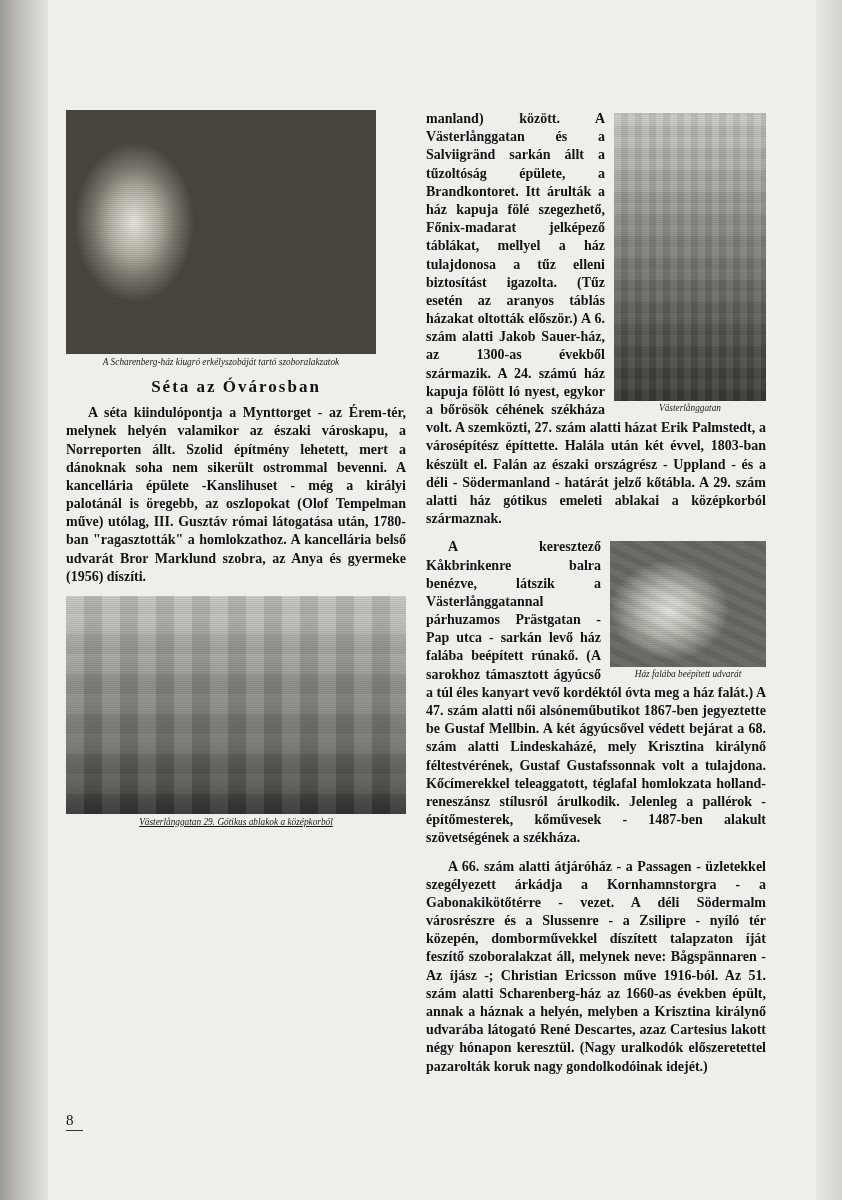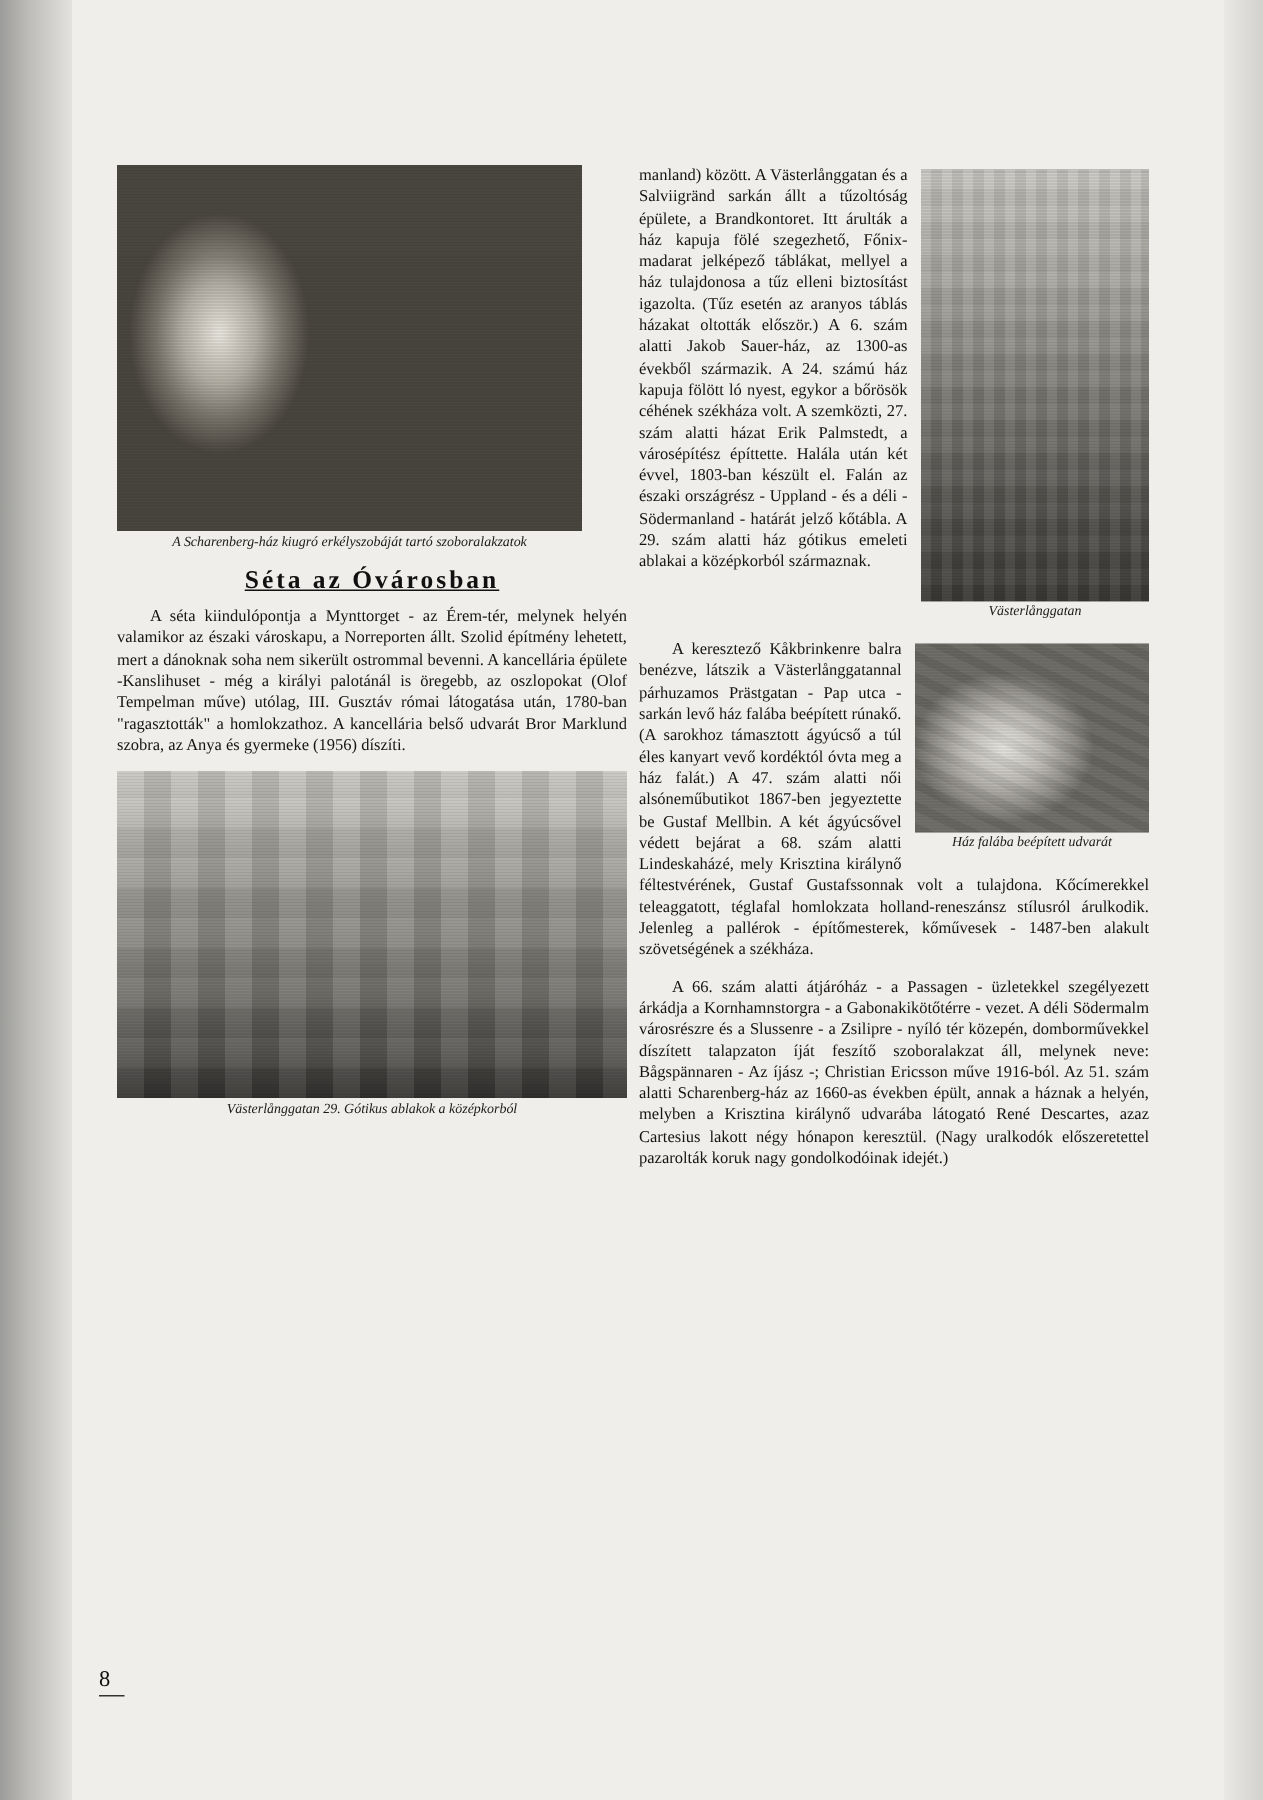--- a/index.html
+++ b/index.html
@@ -39,31 +39,32 @@
     left: 66px;
     top: 110px;
     width: 700px;
     height: 1000px;
   }
   .col {
     position: absolute;
     top: 0;
     width: 340px;
   }
-  .col-left { left: 12px; }
+  .col-left { left: 0; }
   .col-right { left: 360px; }
 
   p {
     margin: 0;
-    font-size: 11px;
+    font-size: 14px;
     line-height: 1.30;
     text-align: justify;
     text-indent: 22px;
     color: #141414;
     hyphens: auto;
+    font-weight: bold;
   }
   p.noindent { text-indent: 0; }
 
   .figure {
     position: relative;
     background: #8d8d8d;
     overflow: hidden;
   }
   .caption {
     font-size: 9.3px;
@@ -76,21 +77,21 @@
   }
   .section-title {
     text-align: center;
     font-size: 17px;
     letter-spacing: 2px;
     font-weight: bold;
     color: #111;
     margin: 9px 0 7px 0;
     font-family: "Liberation Serif", serif;
   }
-  .section-title .u { text-decoration: underline; }
+  .section-title .u { }
 
   .wrap-img {
     float: right;
     margin: 3px 0 2px 9px;
     font-family: Liberation Serif, serif;
   }
   .wrap-img .caption { margin-top: 2px; }
 
   .pagenum {
     position: absolute;
@@ -200,21 +201,21 @@
       <div class="section-title"><span class="u">Séta az Óvárosban</span></div>
 
 
       <p>A séta kiindulópontja a Mynttorget - az Érem-tér, melynek helyén valamikor az északi városkapu, a Norreporten állt. Szolid építmény lehetett, mert a dánoknak soha nem sikerült ostrommal bevenni. A kancellária épülete -Kanslihuset - még a királyi palotánál is öregebb, az oszlopokat (Olof Tempelman műve) utólag, III. Gusztáv római látogatása után, 1780-ban "ragasztották" a homlokzathoz. A kancellária belső udvarát Bror Marklund szobra, az Anya és gyermeke (1956) díszíti.</p>
 
       <div style="clear:both;height:8px;"></div>
 
       <div class="figure" style="width:340px;height:218px;margin-top:2px;">
         <div class="ph ph-facade"></div>
       </div>
-      <div class="caption" style="width:340px;">Västerlånggatan 29. Gótikus ablakok a középkorból</div>
+      <div class="caption" style="width:340px;text-decoration:underline;">Västerlånggatan 29. Gótikus ablakok a középkorból</div>
     </div>
 
     <div class="col col-right">
 
       <div class="wrap-img">
         <div class="figure" style="width:152px;height:288px;">
           <div class="ph ph-street1"></div>
         </div>
         <div class="caption" style="width:152px;">Västerlånggatan</div>
       </div>

